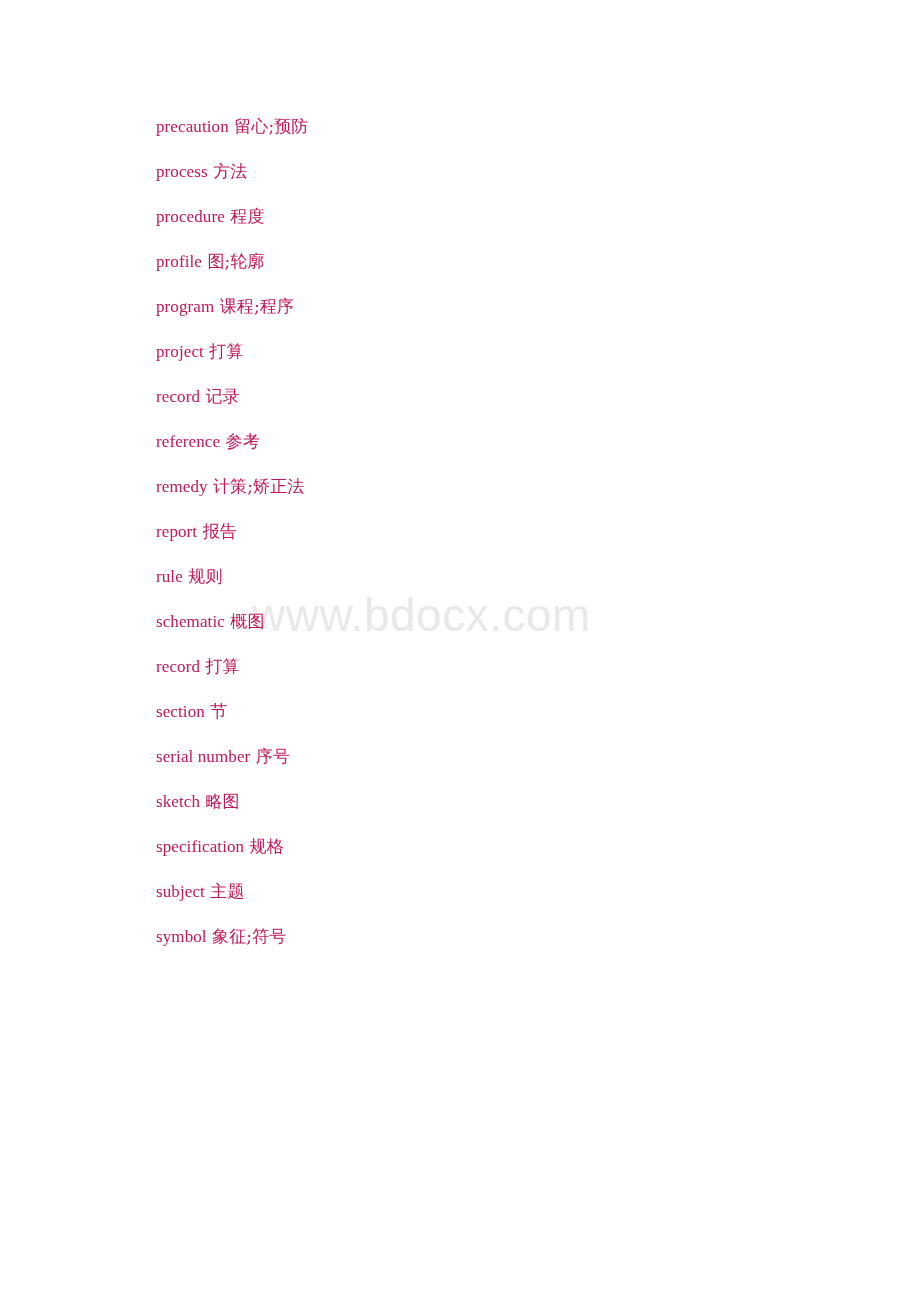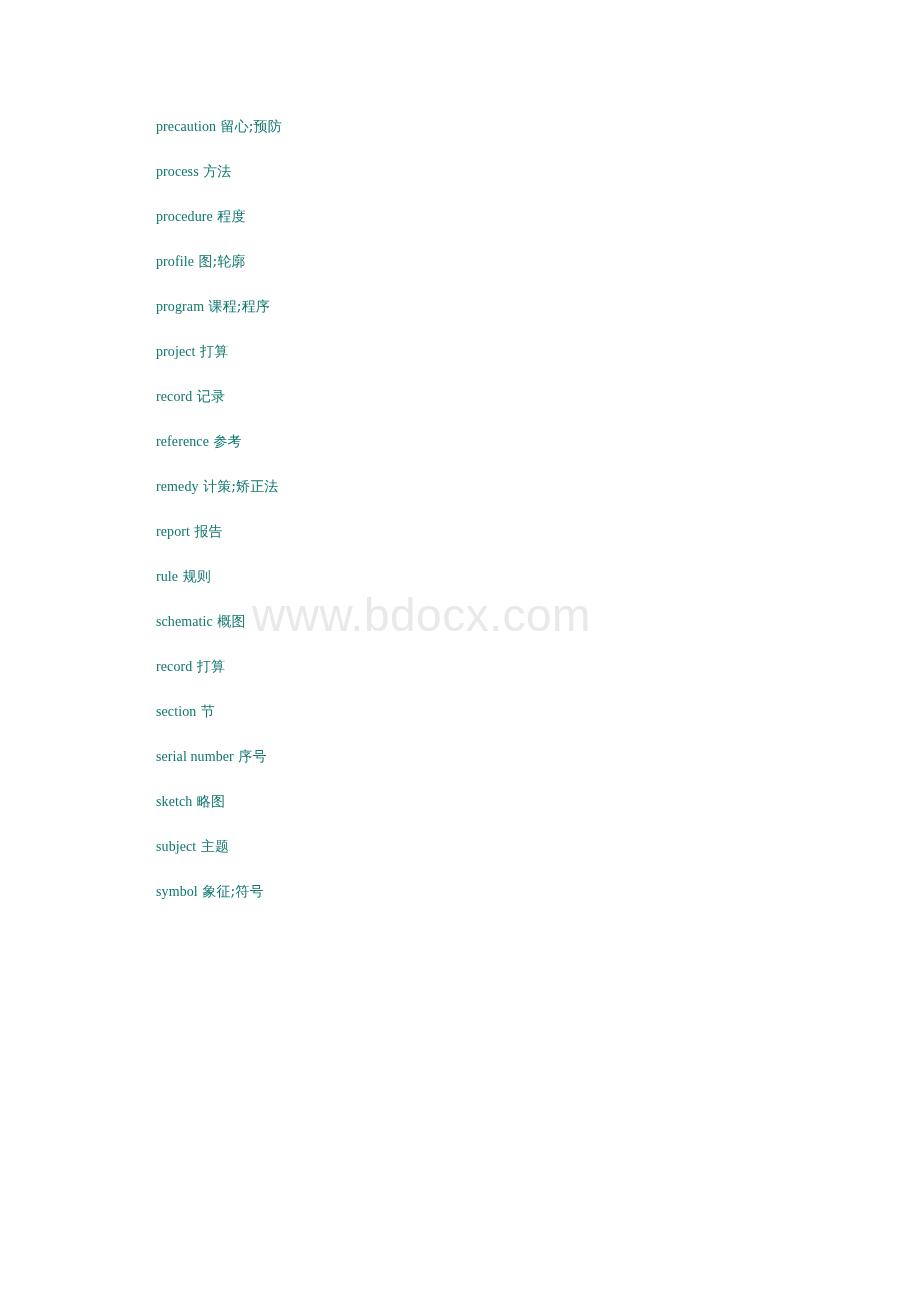--- a/index.html
+++ b/index.html
@@ -36,23 +36,23 @@
     line-height: 1;
   }
   .content {
     position: absolute;
     left: 156px;
     top: 104px;
     width: 700px;
     z-index: 1;
   }
   .entry {
-    font-size: 14px;
+    font-size: 17px;
     line-height: 44px;
-    color: #0f766e;
+    color: #be185d;
     white-space: nowrap;
     letter-spacing: 0.1px;
   }
   .entry .term {
     font-family: "Liberation Serif", "DejaVu Serif", serif;
   }
   .entry .gloss {
     font-family: "DejaVu Serif", "Liberation Serif", serif;
     margin-left: 0.32em;
   }
@@ -74,17 +74,18 @@
       <div class="entry"><span class="term">record</span><span class="gloss">记录</span></div>
       <div class="entry"><span class="term">reference</span><span class="gloss">参考</span></div>
       <div class="entry"><span class="term">remedy</span><span class="gloss">计策;矫正法</span></div>
       <div class="entry"><span class="term">report</span><span class="gloss">报告</span></div>
       <div class="entry"><span class="term">rule</span><span class="gloss">规则</span></div>
       <div class="entry"><span class="term">schematic</span><span class="gloss">概图</span></div>
       <div class="entry"><span class="term">record</span><span class="gloss">打算</span></div>
       <div class="entry"><span class="term">section</span><span class="gloss">节</span></div>
       <div class="entry"><span class="term">serial number</span><span class="gloss">序号</span></div>
       <div class="entry"><span class="term">sketch</span><span class="gloss">略图</span></div>
+      <div class="entry"><span class="term">specification</span><span class="gloss">规格</span></div>
       <div class="entry"><span class="term">subject</span><span class="gloss">主题</span></div>
       <div class="entry"><span class="term">symbol</span><span class="gloss">象征;符号</span></div>
     </div>
 
 </div>
 
 </body></html>

